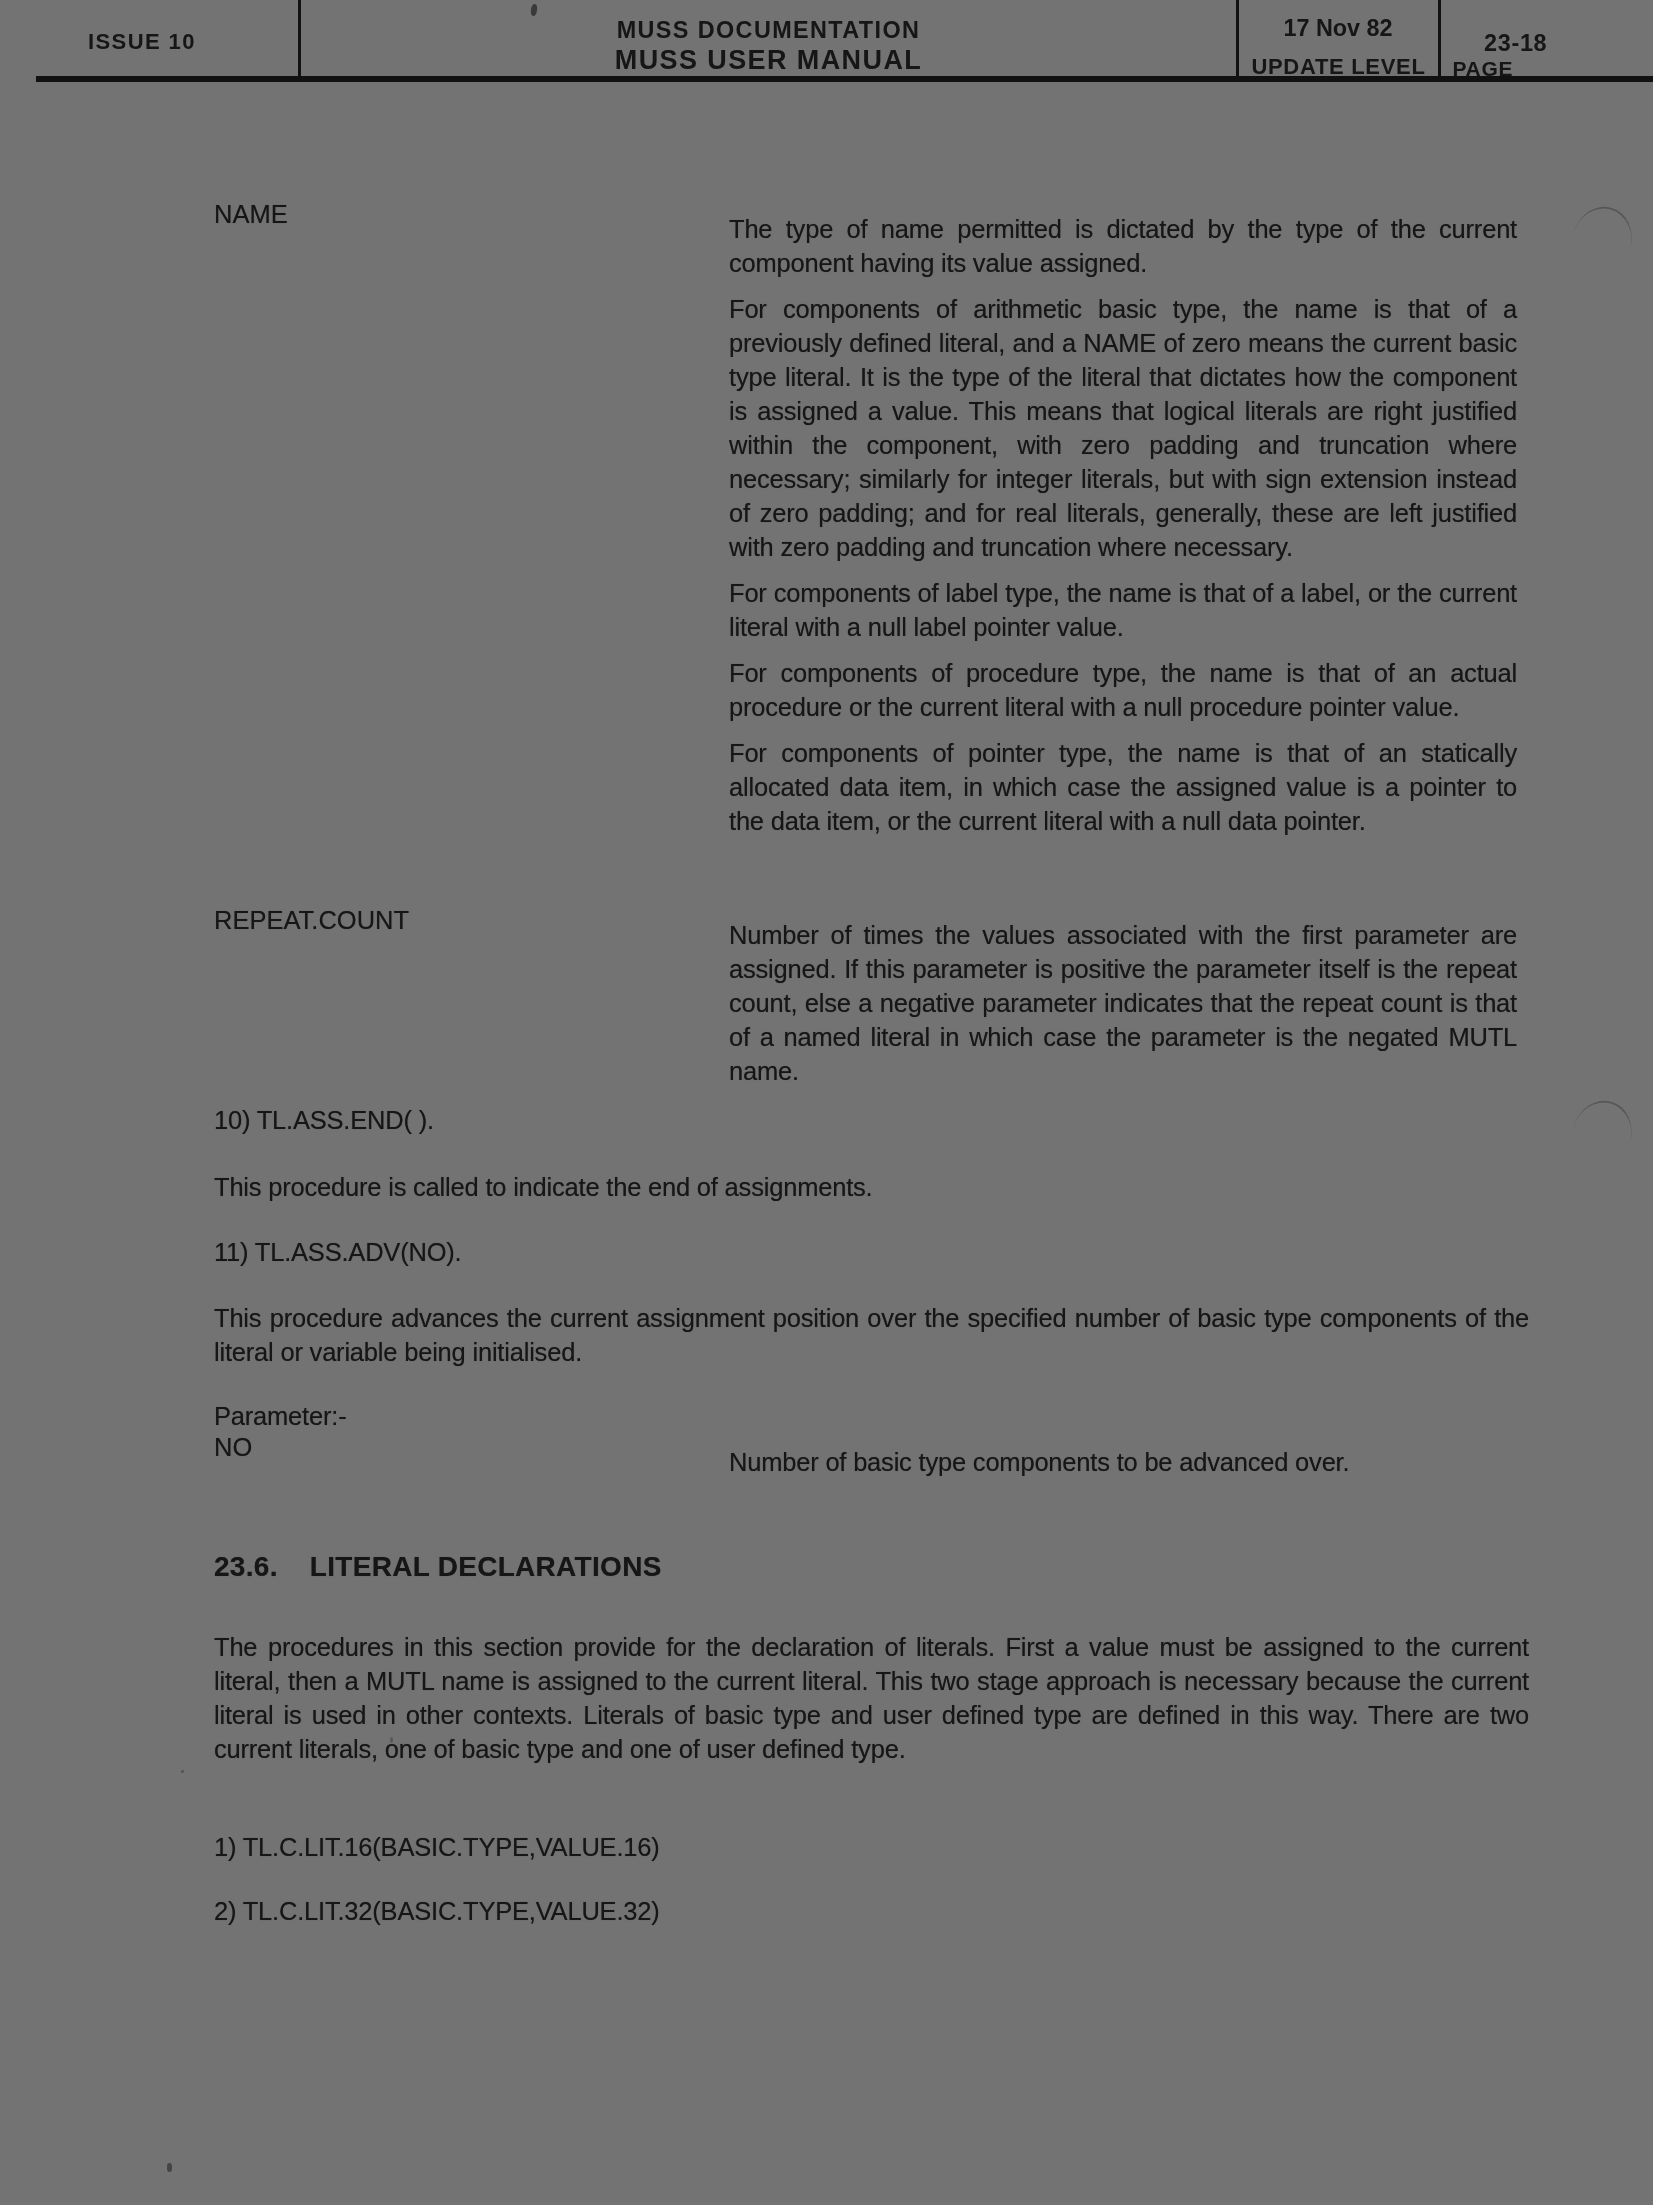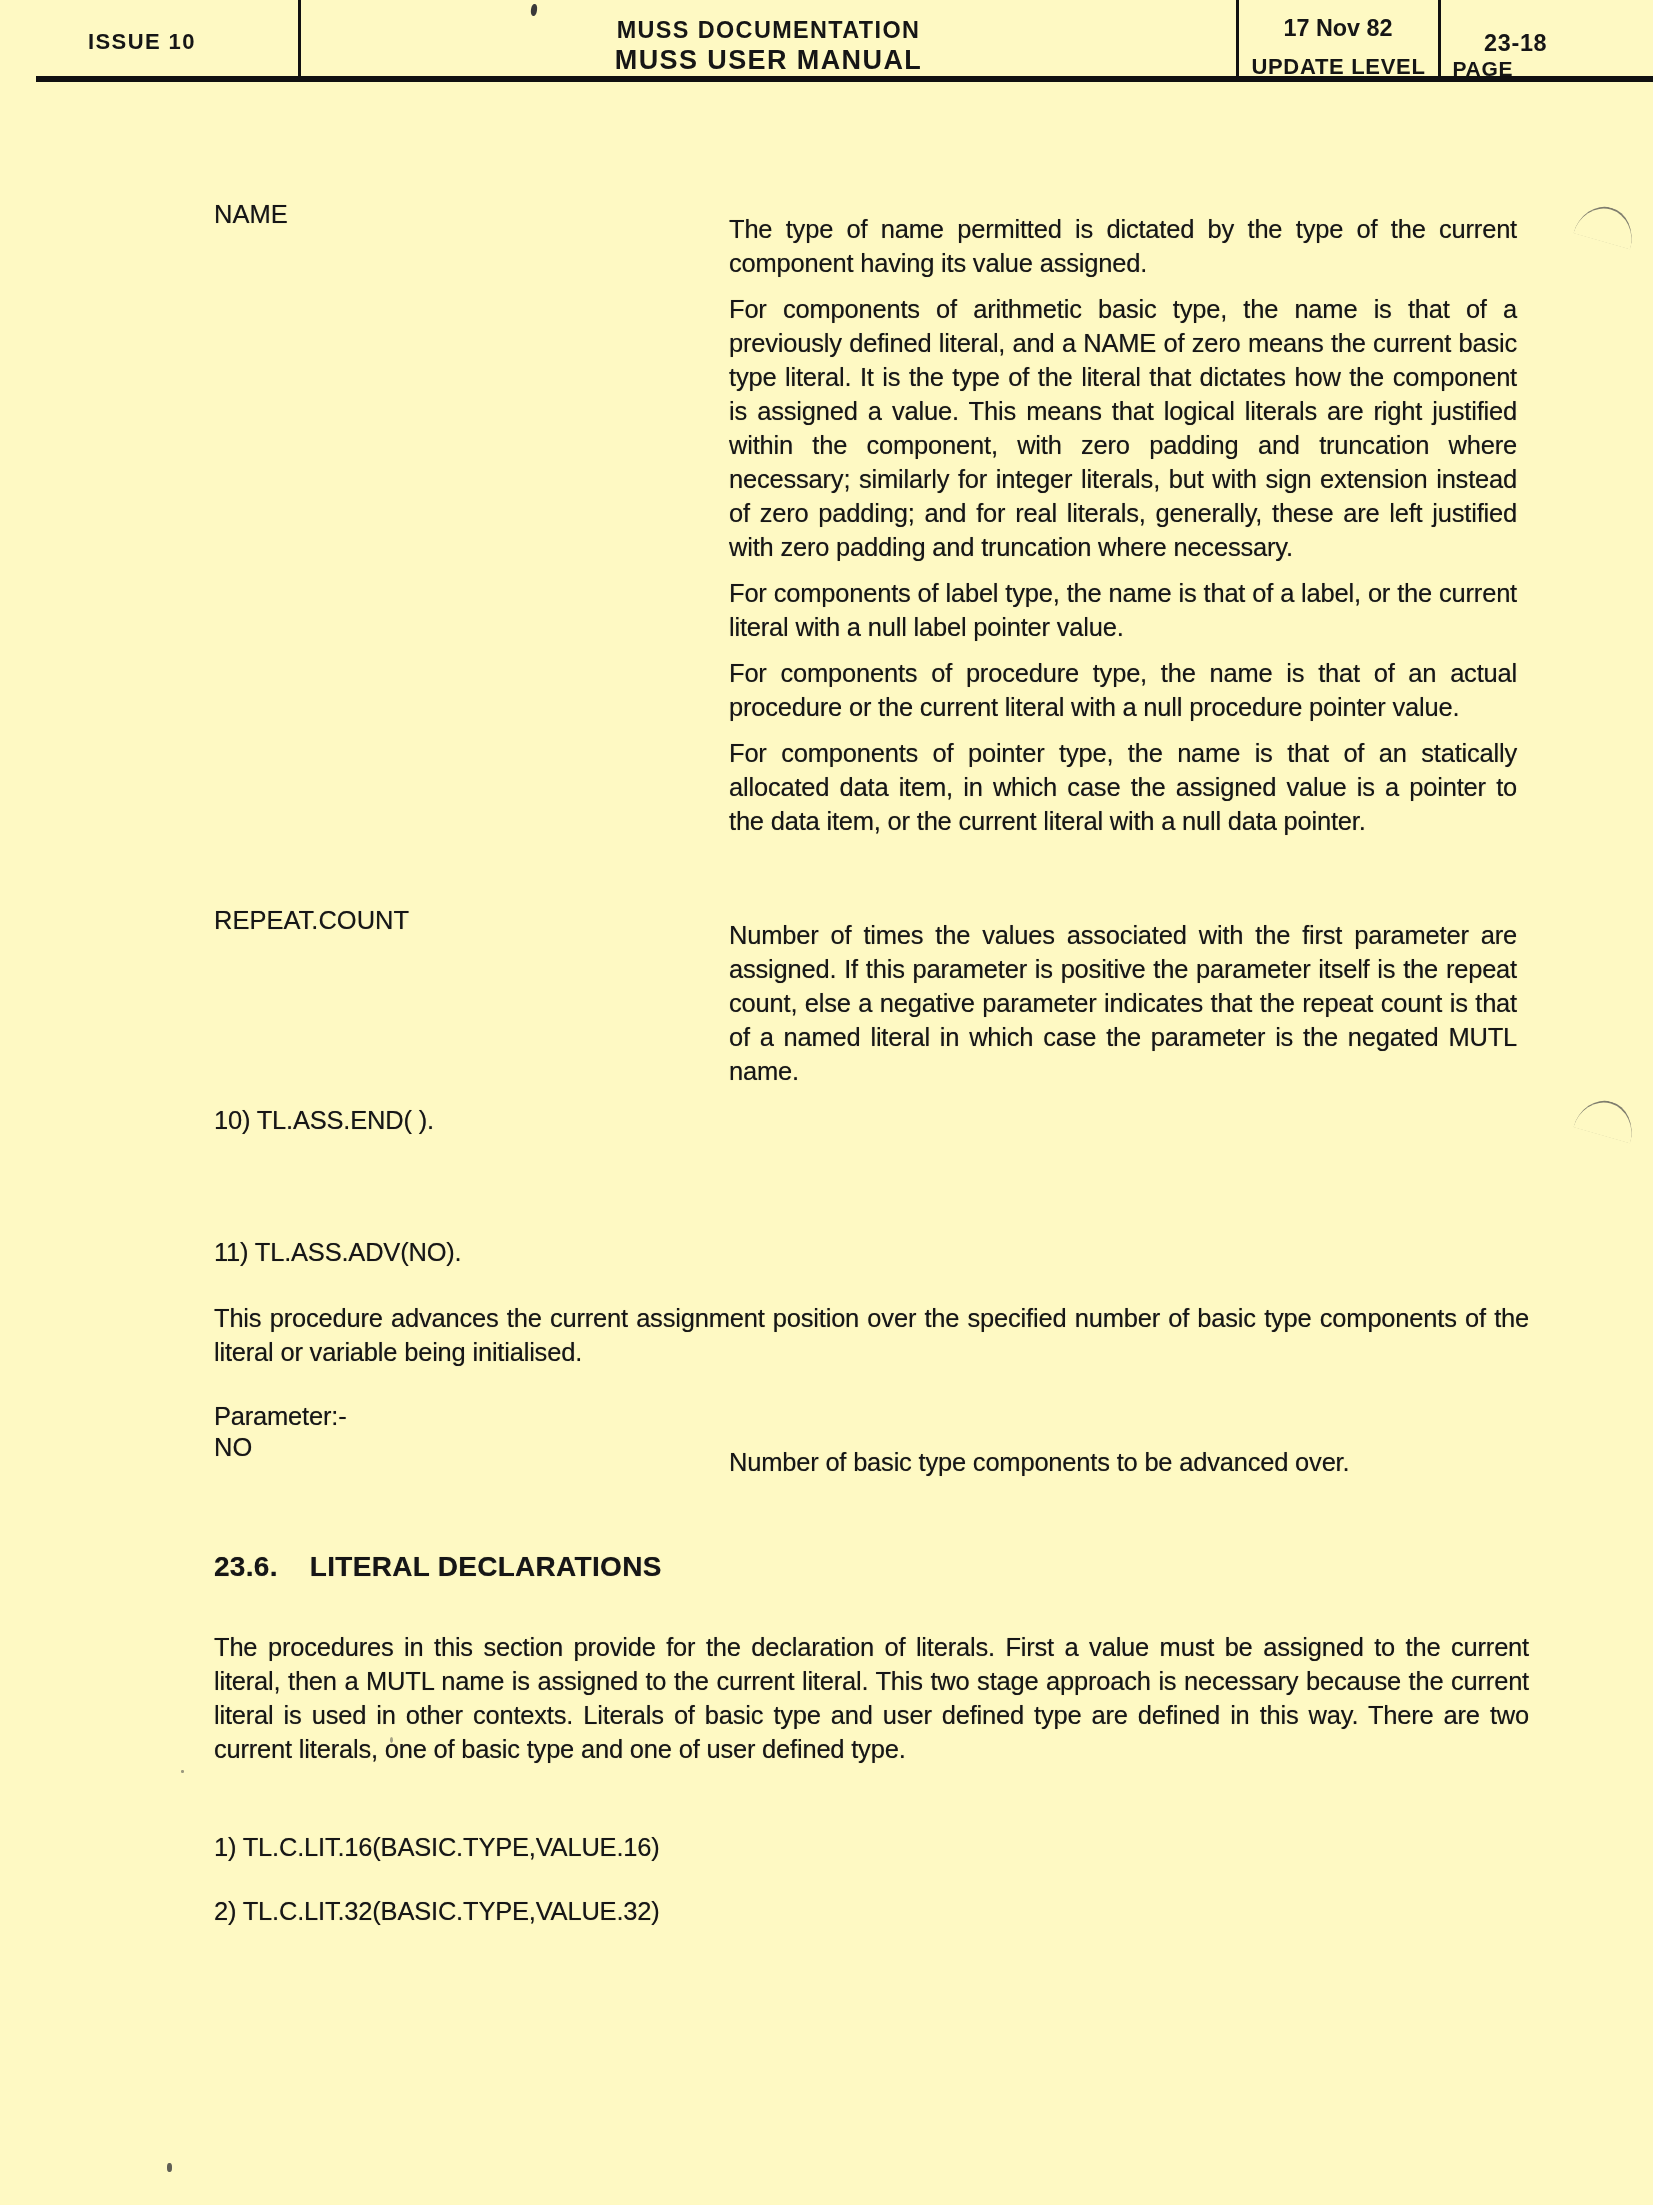--- a/index.html
+++ b/index.html
@@ -1,20 +1,20 @@
 <!DOCTYPE html>
 <html style="font-size:11px"><head>
 <meta charset="utf-8">
 <style>
   html, body { margin: 0; padding: 0; background: #ffffff; }
   .page {
     position: relative;
     width: 1654px;
     height: 2205px;
-    background: #fef9c3;
+    background: #737373;
     font-family: "Liberation Sans", sans-serif;
     color: #161616;
     overflow: hidden;
   }
   
   .hdr-vline { position: absolute; top: 0; width: 2.8px; background: #111; height: 80px; }
   .hdr-vline.v1 { left: 298px; }
   .hdr-vline.v2 { left: 1236px; }
   .hdr-vline.v3 { left: 1438px; }
   .hdr-rule { position: absolute; top: 76px; left: 36px; right: 0; height: 5.5px; background: #111; }
@@ -92,20 +92,21 @@
     <p>For components of procedure type, the name is that of an actual procedure or the current literal with a null procedure pointer value.</p>
     <p>For components of pointer type, the name is that of an statically allocated data item, in which case the assigned value is a pointer to the data item, or the current literal with a null data pointer.</p>
   </div>
 
   <div class="def-term" style="top:906px">REPEAT.COUNT</div>
   <div class="def-desc bodytext" style="top:906px">
     <p>Number of times the values associated with the first parameter are assigned. If this parameter is positive the parameter itself is the repeat count, else a negative parameter indicates that the repeat count is that of a named literal in which case the parameter is the negated MUTL name.</p>
   </div>
 
   <div class="flowblock bodytext" style="top:1103px">10) TL.ASS.END( ).</div>
+  <div class="flowblock bodytext" style="top:1170px">This procedure is called to indicate the end of assignments.</div>
 
   <div class="flowblock bodytext" style="top:1235px">11) TL.ASS.ADV(NO).</div>
   <div class="flowblock bodytext justify" style="top:1301px">This procedure advances the current assignment position over the specified number of basic type components of the literal or variable being initialised.</div>
 
   <div class="flowblock bodytext" style="top:1399px">Parameter:-</div>
   <div class="def-term" style="top:1433px">NO</div>
   <div class="def-desc bodytext" style="top:1433px">
     <p>Number of basic type components to be advanced over.</p>
   </div>
 

